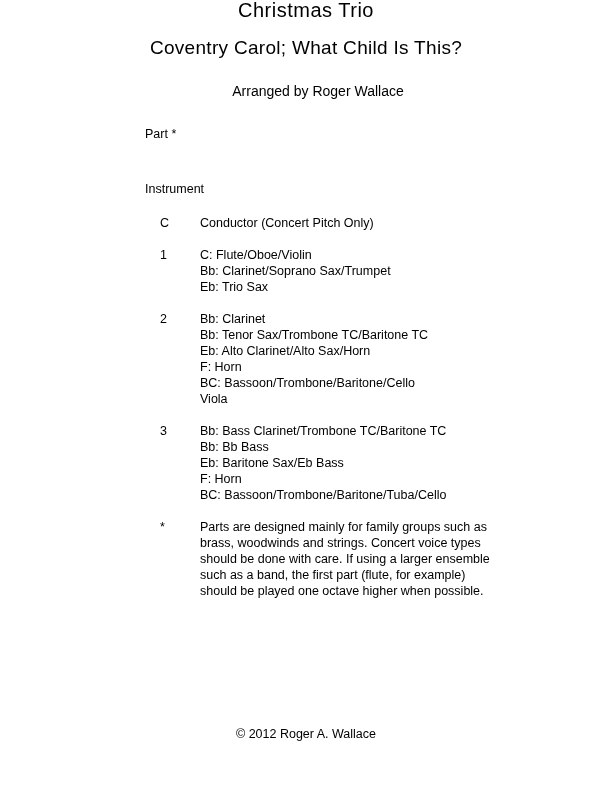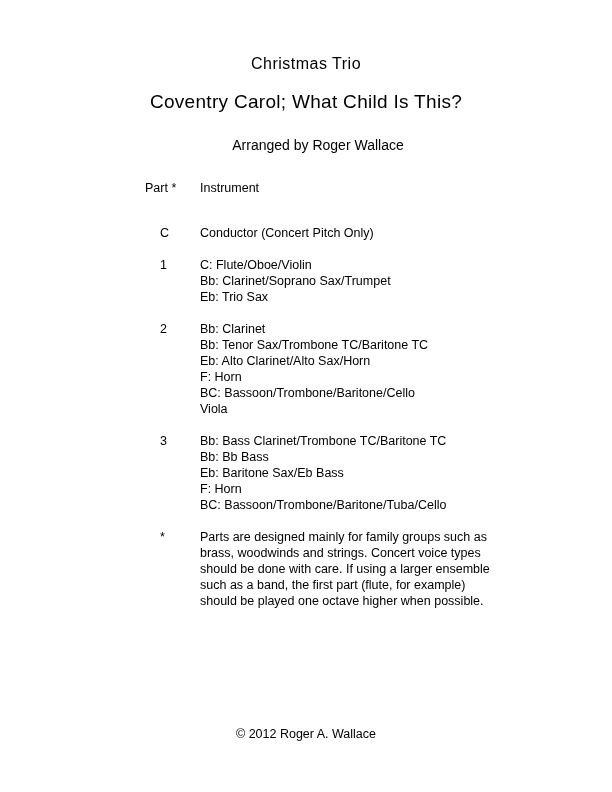--- a/index.html
+++ b/index.html
@@ -14,25 +14,23 @@
     margin: 0 auto;
     background: #ffffff;
     font-family: "Liberation Sans", sans-serif;
     color: #000000;
     overflow: hidden;
   }
   .titles {
     text-align: center;
   }
   .series-title {
-    padding-top: 38px;
-    font-size: 16px;
+    font-size: 20px;
     line-height: 20px;
     letter-spacing: 0.5px;
-    margin-top: 16px;
   }
   .main-title {
     margin-top: 18px;
     font-size: 26px;
     font-weight: bold;
     line-height: 30px;
     letter-spacing: 0.5px;
   }
   .subtitle {
     margin-top: 16px;
@@ -48,21 +46,22 @@
   }
   .parts-table {
     margin-top: 26px;
     margin-left: 145px;
     margin-right: 60px;
     font-size: 12.5px;
     line-height: 16px;
   }
   .table-header {
     display: flex;
-    margin-bottom: 29px;
+    margin-bottom: 18px;
+    flex-direction: column;
   }
   .header-part {
     width: 55px;
     flex: 0 0 55px;
   }
   .table-row {
     display: flex;
     margin-bottom: 16px;
     align-items: flex-start;
   }

